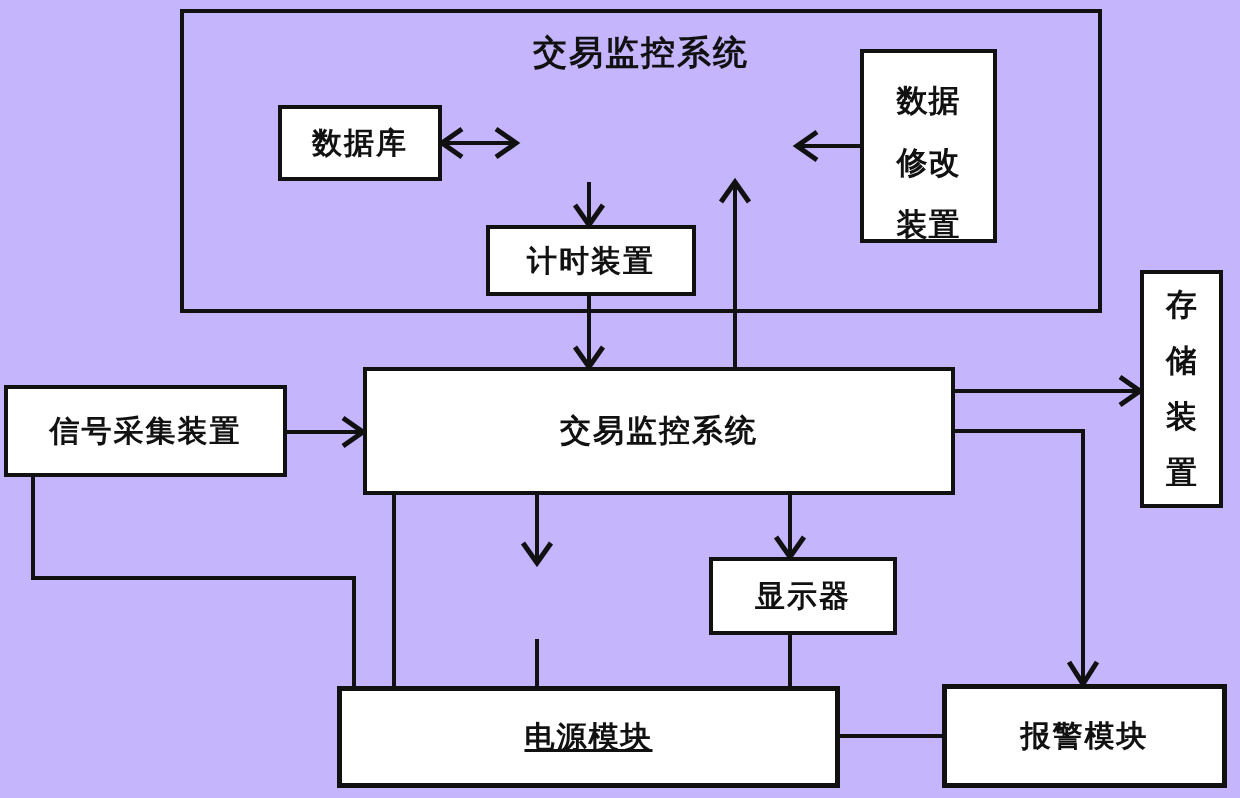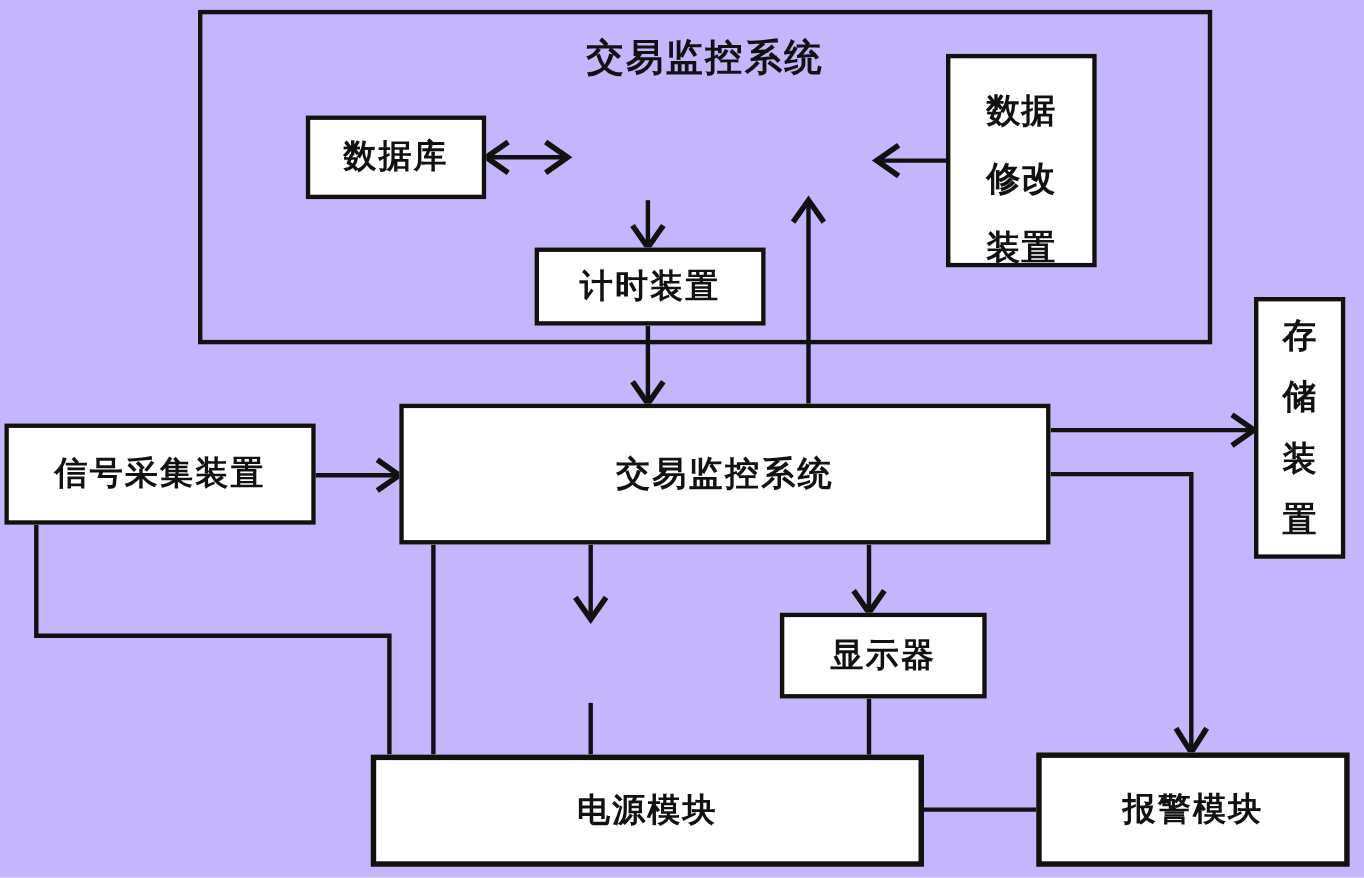--- a/index.html
+++ b/index.html
@@ -154,21 +154,21 @@
 
   <div class="node" style="left:1140px; top:270px; width:83px; height:238px;">
     <span class="lbl wrap1">存储装置</span>
   </div>
 
 
   <div class="node" style="left:697px; top:557px; width:188px; height:78px;margin-left:12px;">
     <span class="lbl">显示器</span>
   </div>
 
-  <div class="node thick" style="left:337px; top:686px; width:503px; height:102px;">
+  <div class="node thick" style="left:337px; top:686px; width:503px; height:102px;text-decoration:underline;">
     <span class="lbl">电源模块</span>
   </div>
 
   <div class="node thick" style="left:942px; top:684px; width:285px; height:104px;font-family:Liberation Serif, serif;">
     <span class="lbl">报警模块</span>
   </div>
 
 </div>
 
 </body></html>

